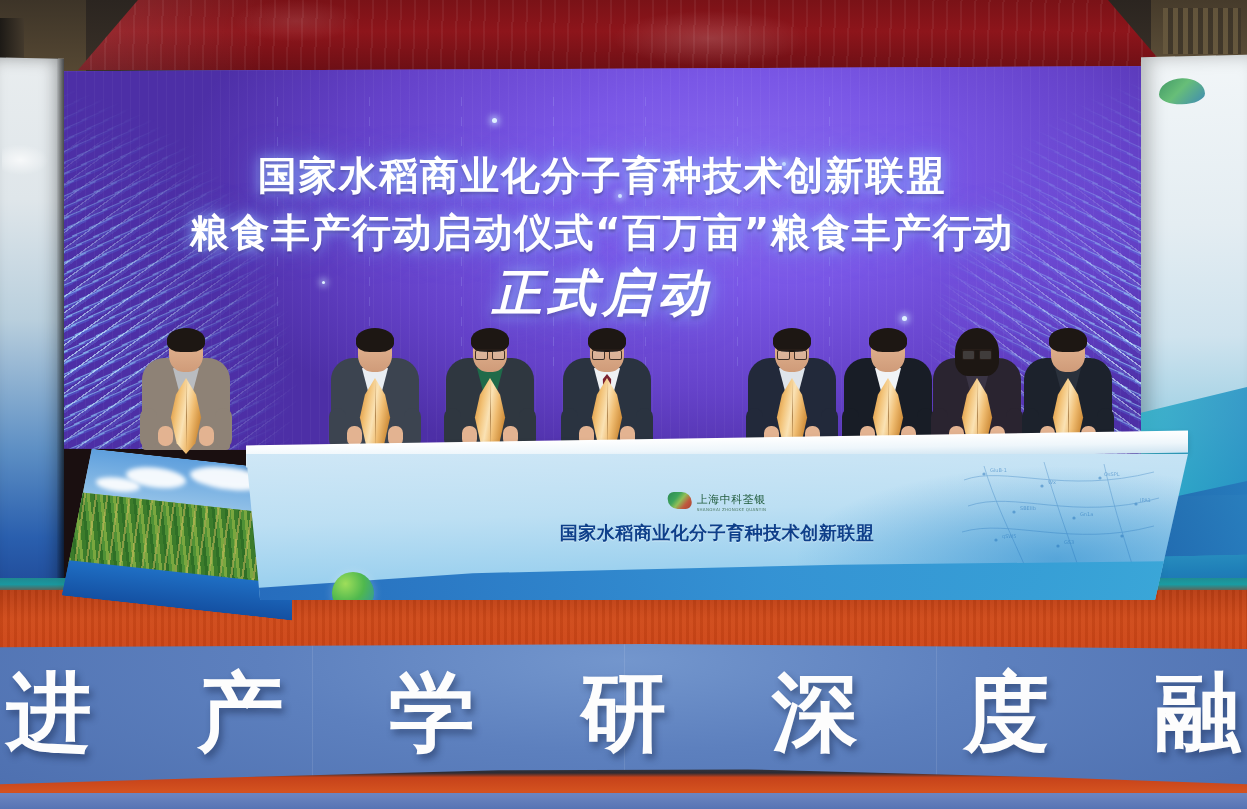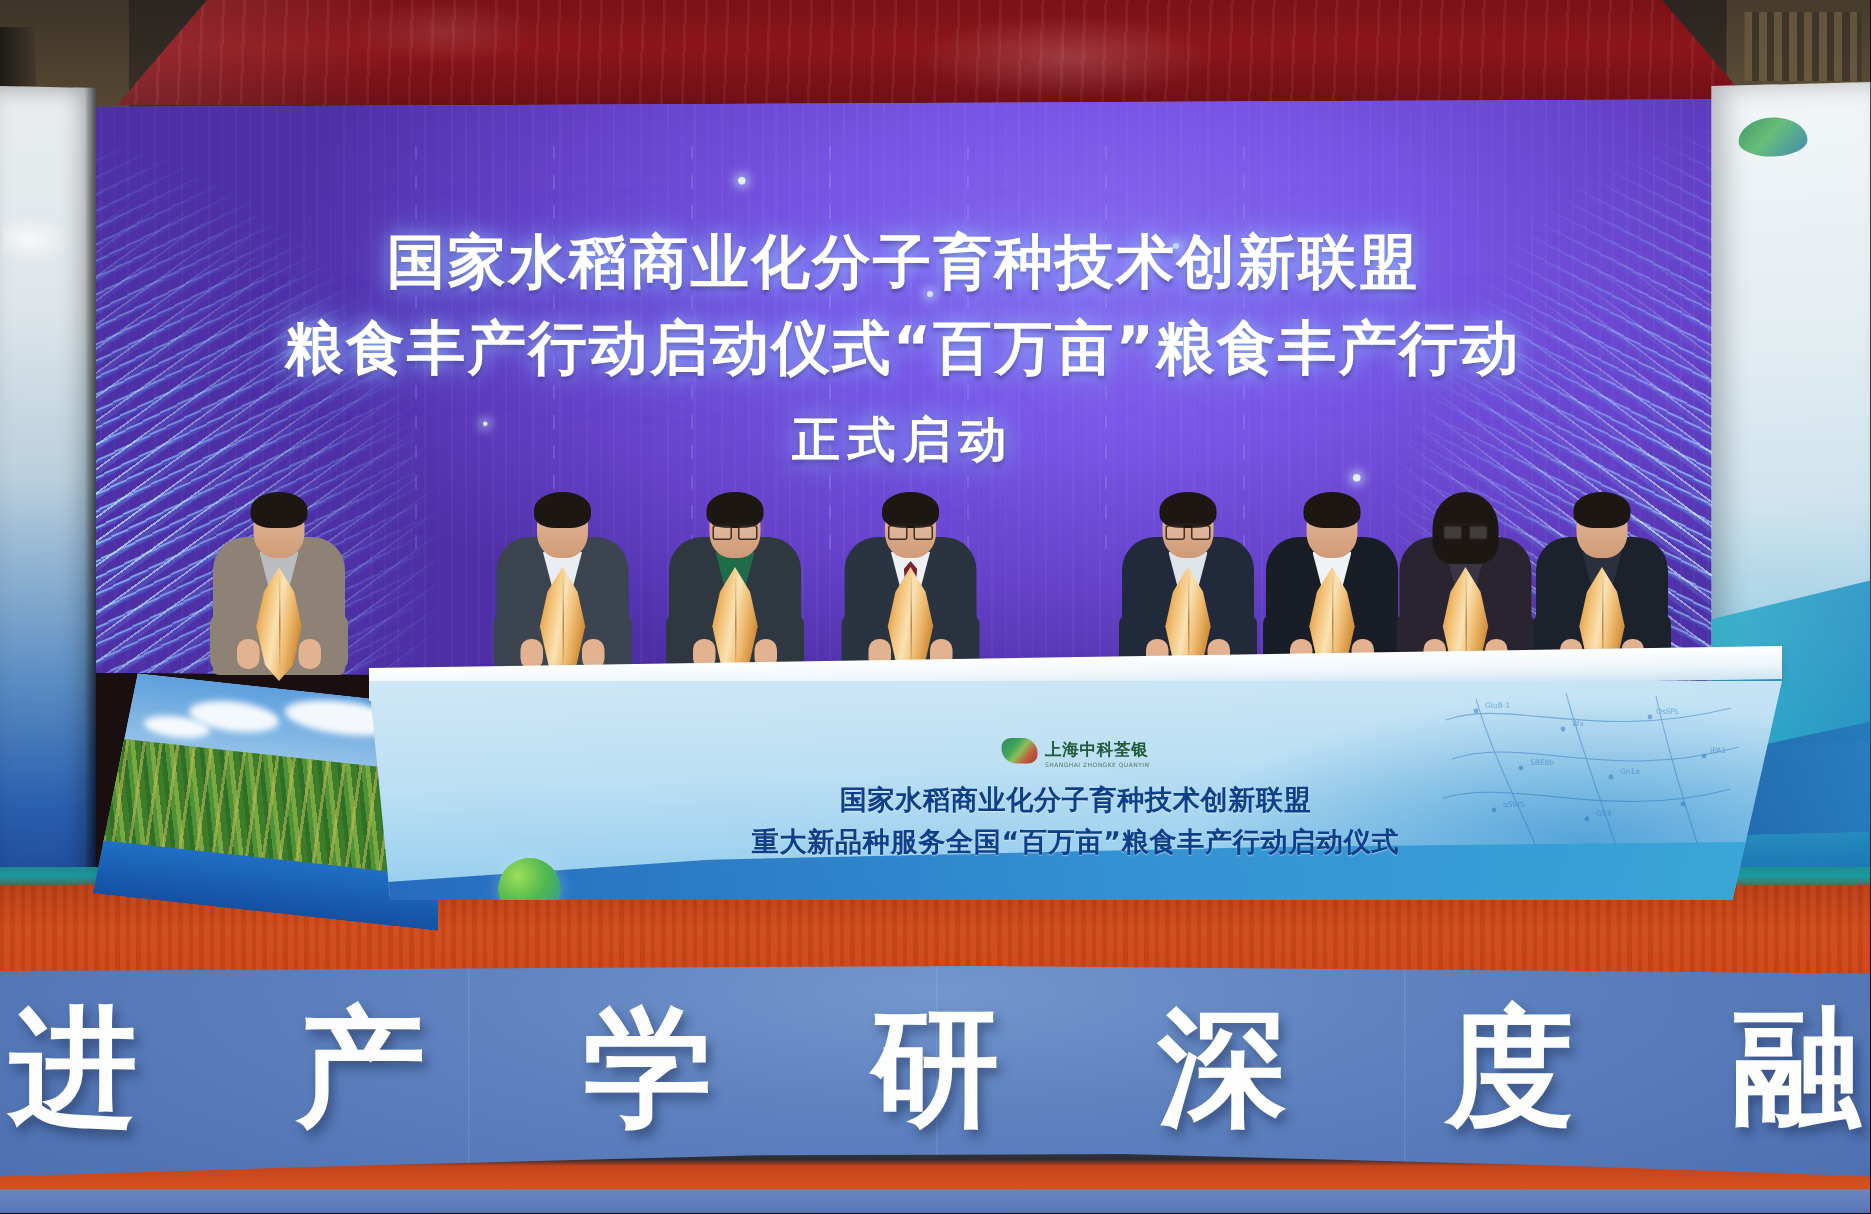--- a/index.html
+++ b/index.html
@@ -124,22 +124,23 @@
 
   
   .led-text{position:absolute;left:0;right:0;top:82px;text-align:center;z-index:6;}
   .led-l1,.led-l2{
     color:#fff;font-weight:700;letter-spacing:1.5px;
     text-shadow:0 0 13px rgba(150,190,255,.95),0 0 30px rgba(110,150,255,.6),0 2px 3px rgba(40,10,90,.6);
   }
   .led-l1{font-size:39px;line-height:56px;}
   .led-l2{font-size:39px;line-height:58px;}
   .led-l3{
-    color:#fff;font-weight:700;font-size:32px;line-height:62px;letter-spacing:5px;
+    color:#fff;font-weight:700;font-size:50px;line-height:62px;letter-spacing:5px;
     text-shadow:0 0 15px rgba(150,190,255,.95),0 0 34px rgba(110,150,255,.65),0 2px 4px rgba(40,10,90,.6);
+    font-style:italic;
   }
 
   
   .panel-left{
     position:absolute;left:-2px;top:58px;width:66px;height:545px;
     background:linear-gradient(180deg,#e9edef 0%,#dfe6ea 26%,#b9cfdd 48%,#5d8fc4 72%,#2a5fae 88%,#1d4694 100%);
     transform:skewY(1.1deg);
     box-shadow:inset -8px 0 16px rgba(0,0,0,.35);
   }
   .panel-left:before{
@@ -260,21 +261,21 @@
     position:absolute;right:24px;top:6px;width:210px;height:110px;opacity:.55;
   }
   .pod-logo{
     position:absolute;left:50%;transform:translateX(-50%);top:34px;
     display:flex;align-items:center;gap:5px;
   }
   .pod-logo .mark{
     width:24px;height:17px;border-radius:6px 10px 6px 10px;
     background:linear-gradient(130deg,#2c8a53 0%,#3fa45c 34%,#8fbf57 52%,#c0593f 74%,#a8412f 100%);
   }
-  .pod-logo .mark-txt{font-size:11px;font-weight:700;color:#1f5a3a;letter-spacing:.5px;}
+  .pod-logo .mark-txt{font-size:11px;font-weight:400;color:#1f5a3a;letter-spacing:.5px;}
   .pod-logo .mark-sub{font-size:4px;color:#4e7a64;letter-spacing:.3px;display:block;}
   .pod-t1,.pod-t2{
     position:absolute;left:0;right:0;text-align:center;color:#0e3f8a;font-weight:700;
     text-shadow:0 1px 1px rgba(255,255,255,.5);
   }
   .pod-t1{top:67px;font-size:18px;letter-spacing:.5px;}
   .pod-t2{top:95px;font-size:18px;letter-spacing:.5px;}
 
   
   .pod-wing{
@@ -546,21 +547,20 @@
 
       <div class="pod-logo">
         <div class="mark"></div>
         <div>
           <span class="mark-txt">上海中科荃银</span>
           <span class="mark-sub">SHANGHAI ZHONGKE QUANYIN</span>
         </div>
       </div>
 
       <div class="pod-t1">国家水稻商业化分子育种技术创新联盟</div>
-      <div class="pod-t2">重大新品种服务全国“百万亩”粮食丰产行动启动仪式</div>
     </div>
   </div>
 
   <div class="floor-strip"></div>
   <div class="carpet"></div>
 
   <div class="bbanner">
     <div class="seam" style="left:312px;"></div>
     <div class="seam" style="left:624px;"></div>
     <div class="seam" style="left:936px;"></div>

